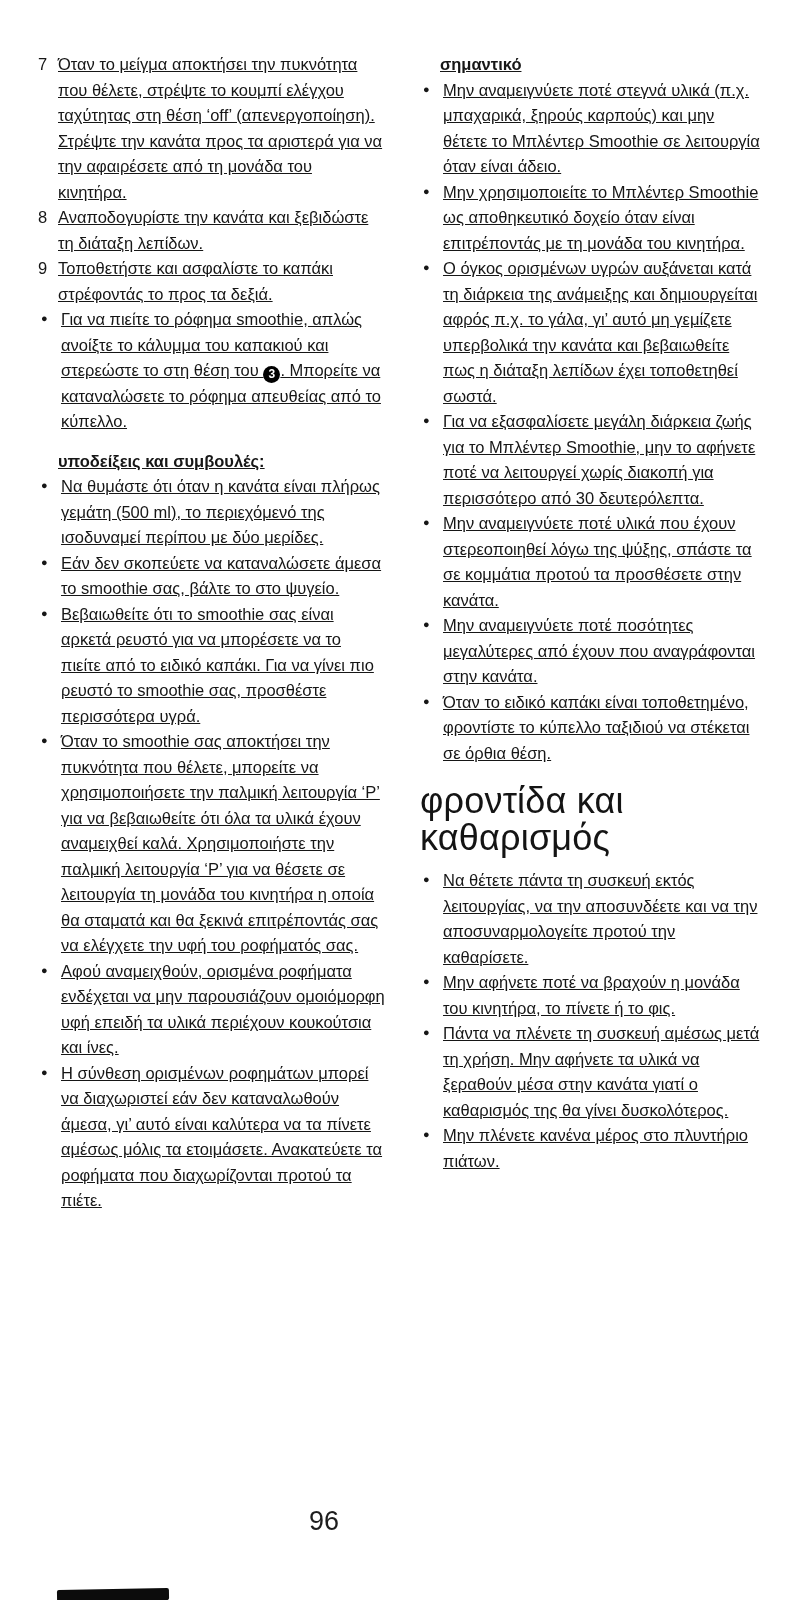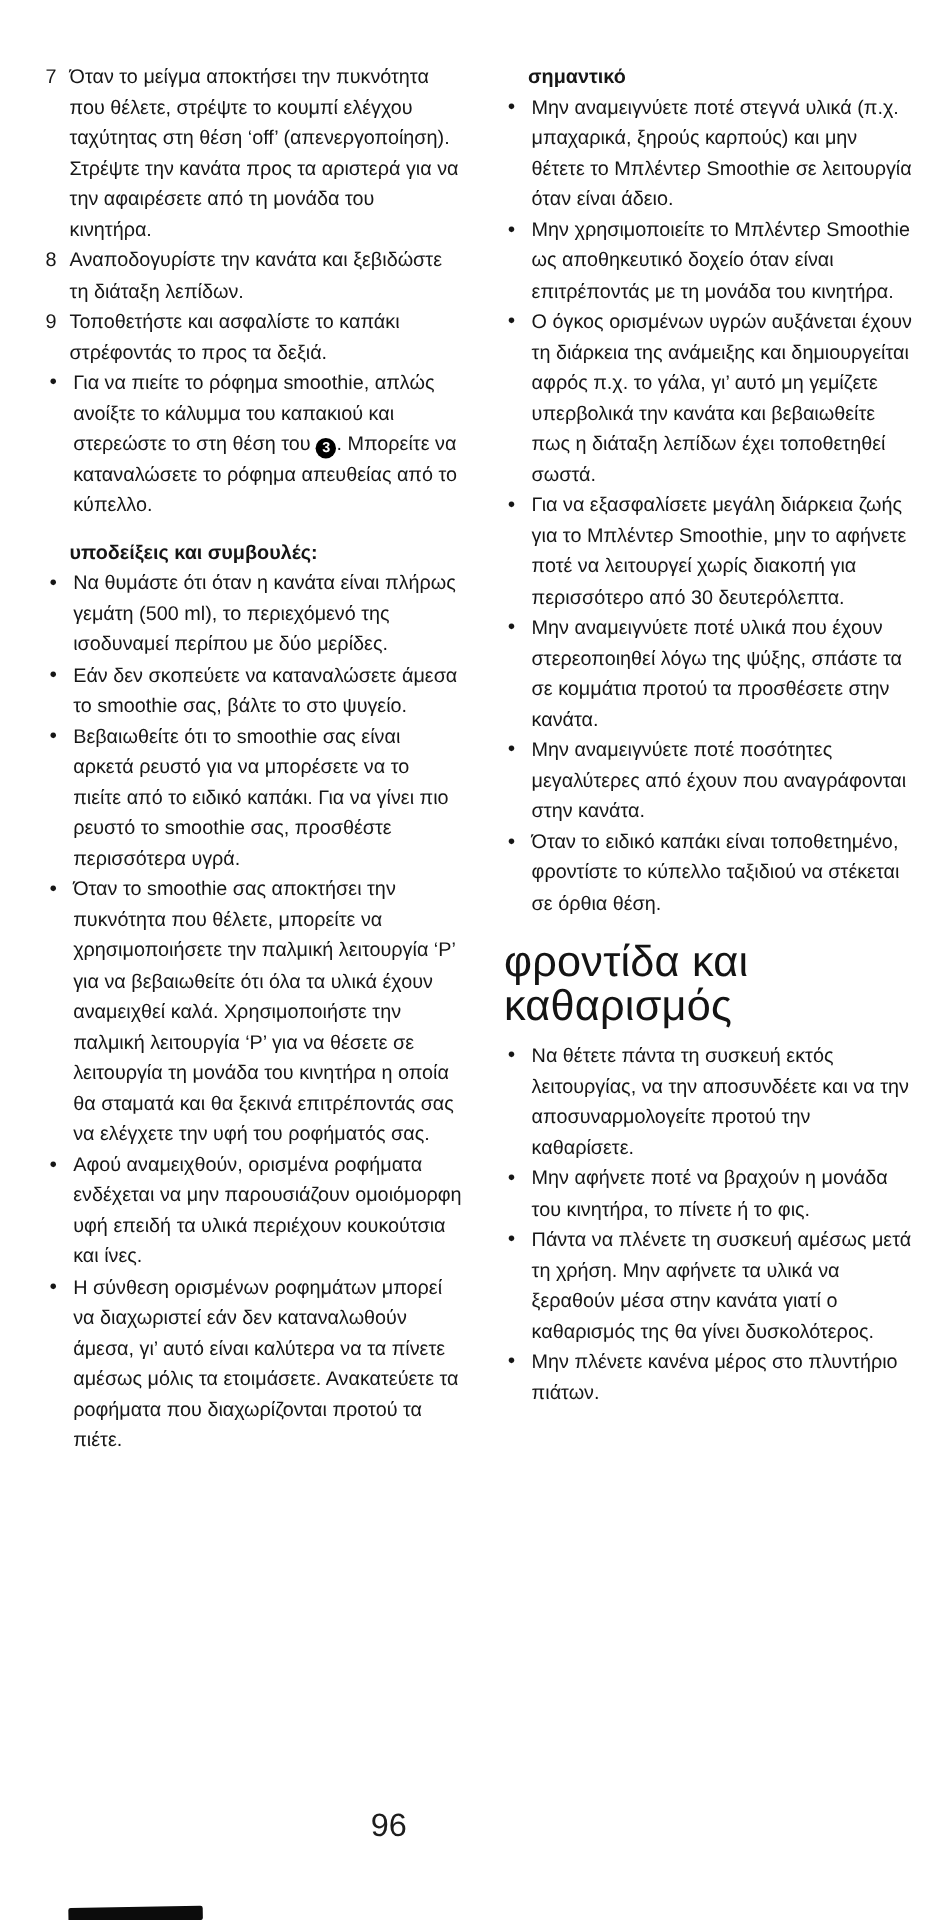--- a/index.html
+++ b/index.html
@@ -44,24 +44,26 @@
   .marker.dot {
     font-size: 11px;
     line-height: 25.5px;
     padding-left: 3px;
     position: relative;
     top: -1px;
   }
   .text {
     flex: 1;
     min-width: 0;
+    text-decoration: underline;
   }
   .subheading {
     font-weight: bold;
     margin: 14px 0 0 20px;
+    text-decoration: underline;
   }
   .col > .subheading:first-child { margin-top: 0; }
 
   h2.big-heading {
     font-size: 36px;
     line-height: 37px;
     font-weight: 400;
     margin: 16px 0 12px 0;
     max-width: 260px;
     letter-spacing: 0.2px;
@@ -153,21 +155,21 @@
         <div class="item">
           <span class="marker dot">●</span>
           <span class="text">Μην αναμειγνύετε ποτέ στεγνά υλικά (π.χ. μπαχαρικά, ξηρούς καρπούς) και μην θέτετε το Μπλέντερ Smoothie σε λειτουργία όταν είναι άδειο.</span>
         </div>
         <div class="item">
           <span class="marker dot">●</span>
           <span class="text">Μην χρησιμοποιείτε το Μπλέντερ Smoothie ως αποθηκευτικό δοχείο όταν είναι επιτρέποντάς με τη μονάδα του κινητήρα.</span>
         </div>
         <div class="item">
           <span class="marker dot">●</span>
-          <span class="text">Ο όγκος ορισμένων υγρών αυξάνεται έχουν τη διάρκεια της ανάμειξης και δημιουργείται αφρός π.χ. το γάλα, γι’ αυτό μη γεμίζετε υπερβολικά την κανάτα και βεβαιωθείτε πως η διάταξη λεπίδων έχει τοποθετηθεί σωστά.</span>
+          <span class="text">Ο όγκος ορισμένων υγρών αυξάνεται κατά τη διάρκεια της ανάμειξης και δημιουργείται αφρός π.χ. το γάλα, γι’ αυτό μη γεμίζετε υπερβολικά την κανάτα και βεβαιωθείτε πως η διάταξη λεπίδων έχει τοποθετηθεί σωστά.</span>
         </div>
         <div class="item">
           <span class="marker dot">●</span>
           <span class="text">Για να εξασφαλίσετε μεγάλη διάρκεια ζωής για το Μπλέντερ Smoothie, μην το αφήνετε ποτέ να λειτουργεί χωρίς διακοπή για περισσότερο από 30 δευτερόλεπτα.</span>
         </div>
         <div class="item">
           <span class="marker dot">●</span>
           <span class="text">Μην αναμειγνύετε ποτέ υλικά που έχουν στερεοποιηθεί λόγω της ψύξης, σπάστε τα σε κομμάτια προτού τα προσθέσετε στην κανάτα.</span>
         </div>
         <div class="item">

